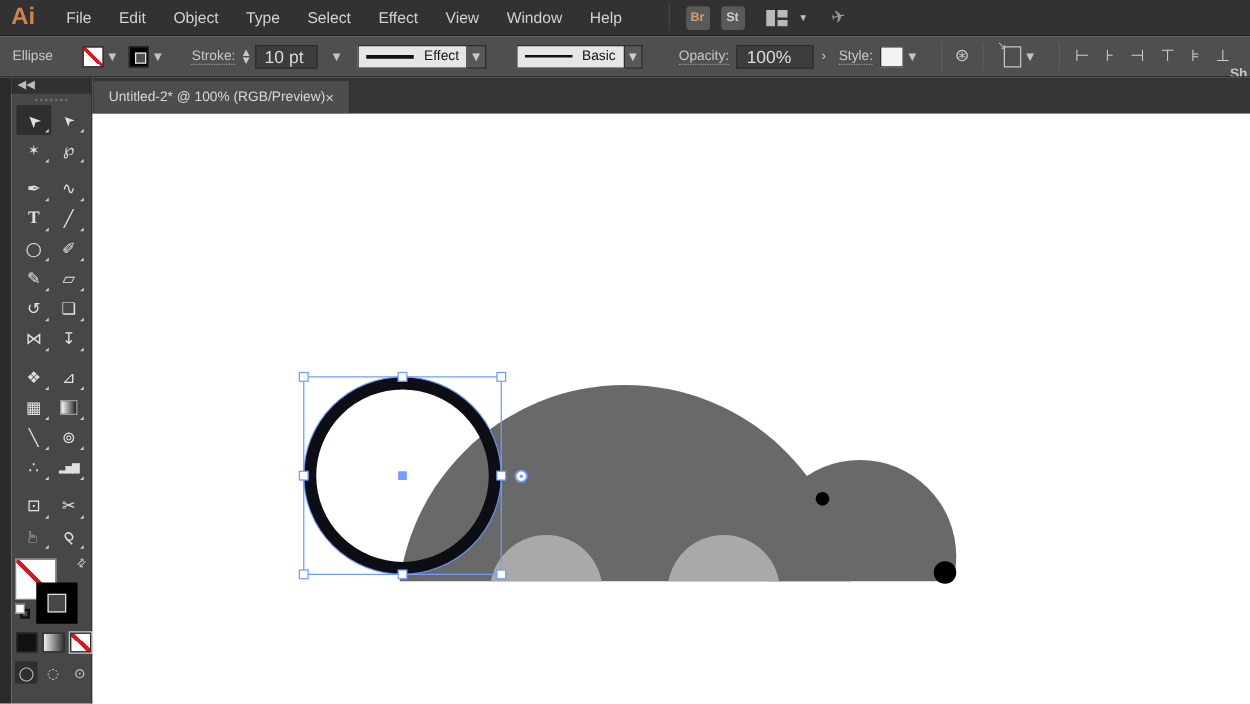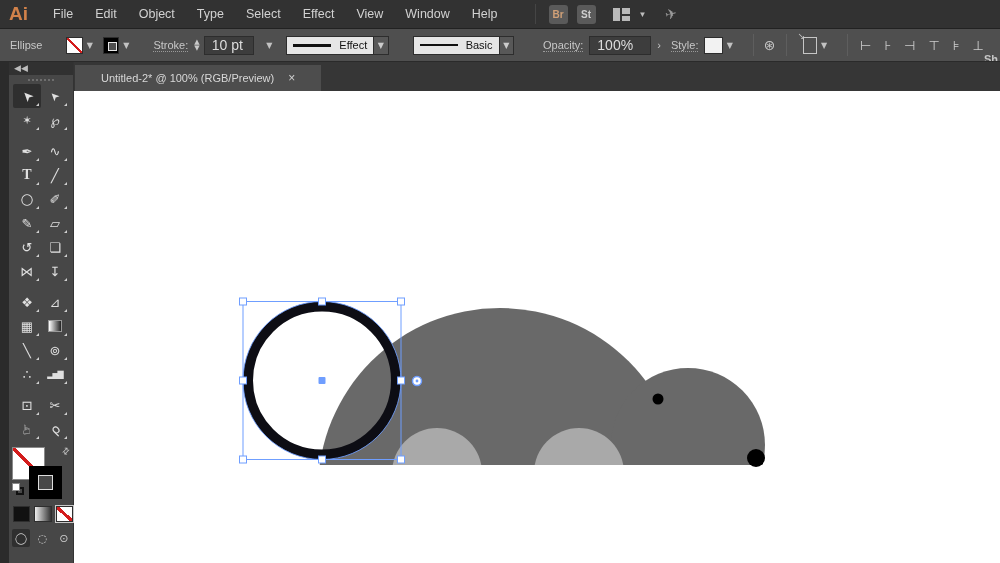--- a/index.html
+++ b/index.html
@@ -99,21 +99,21 @@
   .cbtn.grad { background:linear-gradient(to right,#eee,#333); }
   .cbtn.none { background:linear-gradient(to top right, #fff 42%, #d31c1c 42%, #d31c1c 58%, #fff 58%); outline:1px solid #c9c9c9; }
   .mode-row { display:flex; gap:3px; padding-left:3px; margin-top:7px; }
   .mode { width:20px; height:18px; display:flex; align-items:center; justify-content:center;
     color:#cfcfcf; font-size:11px; border-radius:2px; }
   .mode.sel { background:#2f2f2f; }
 
   
   .tabstrip { position:absolute; left:74px; top:62px; width:926px; height:29px; background:#363636; }
   .doc-tab { position:absolute; left:1px; top:3px; height:26px; background:#4d4d4d; display:flex;
-    align-items:center; padding:0 26px; gap:14px; }
+    align-items:center; padding:0 12px; }
   .doc-tab .title { color:#d8d8d8; font-size:11px; }
   .doc-tab .close { color:#cfcfcf; font-size:12px; }
   .canvas { position:absolute; left:74px; top:91px; width:926px; height:472px; background:#fff; }
 </style>
 </head>
 <body>
 
 <div class="menubar">
   <span class="ai-logo">Ai</span>
   <div id="menu-items" style="display:flex;">

